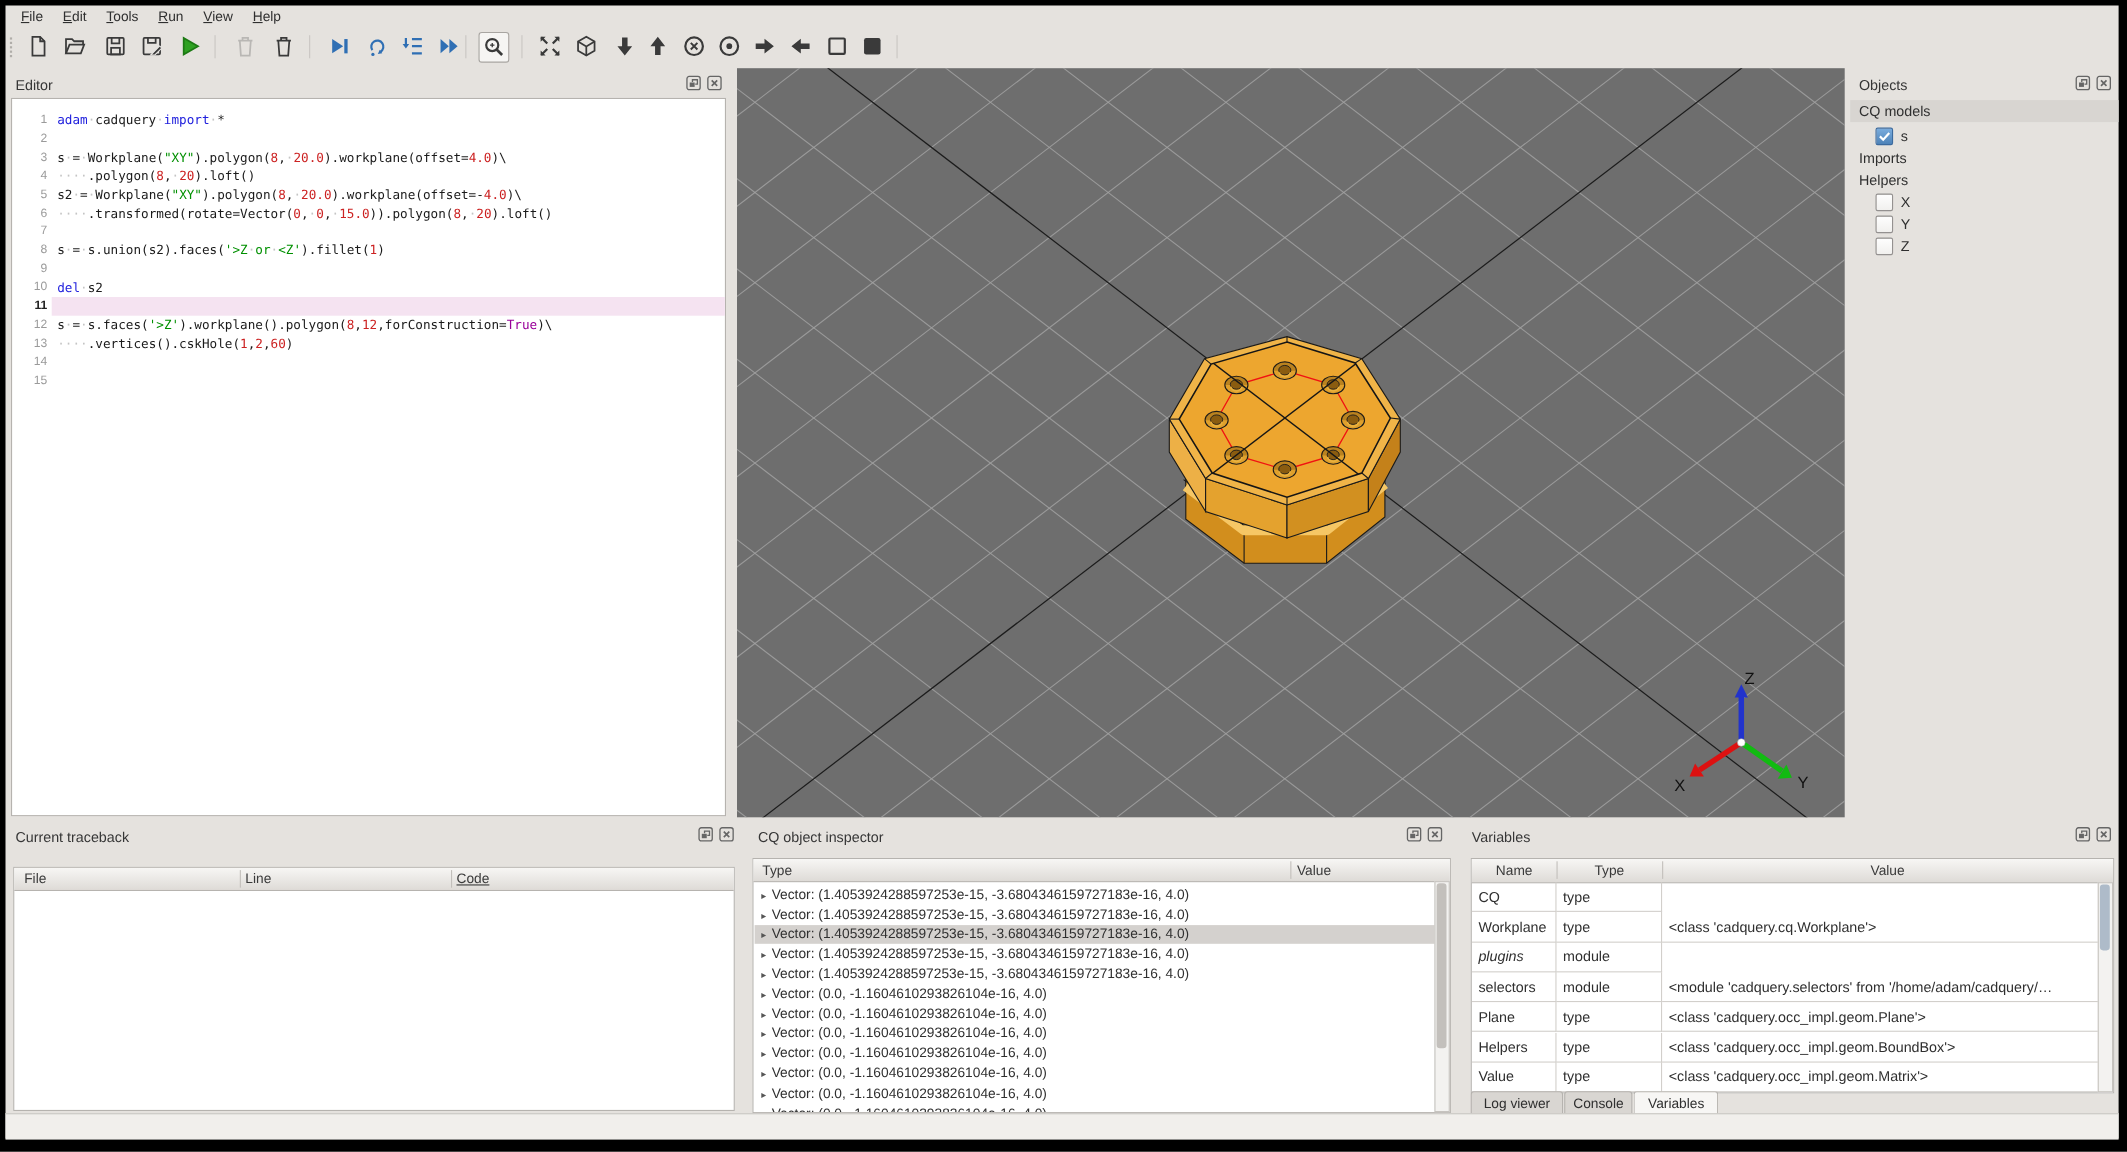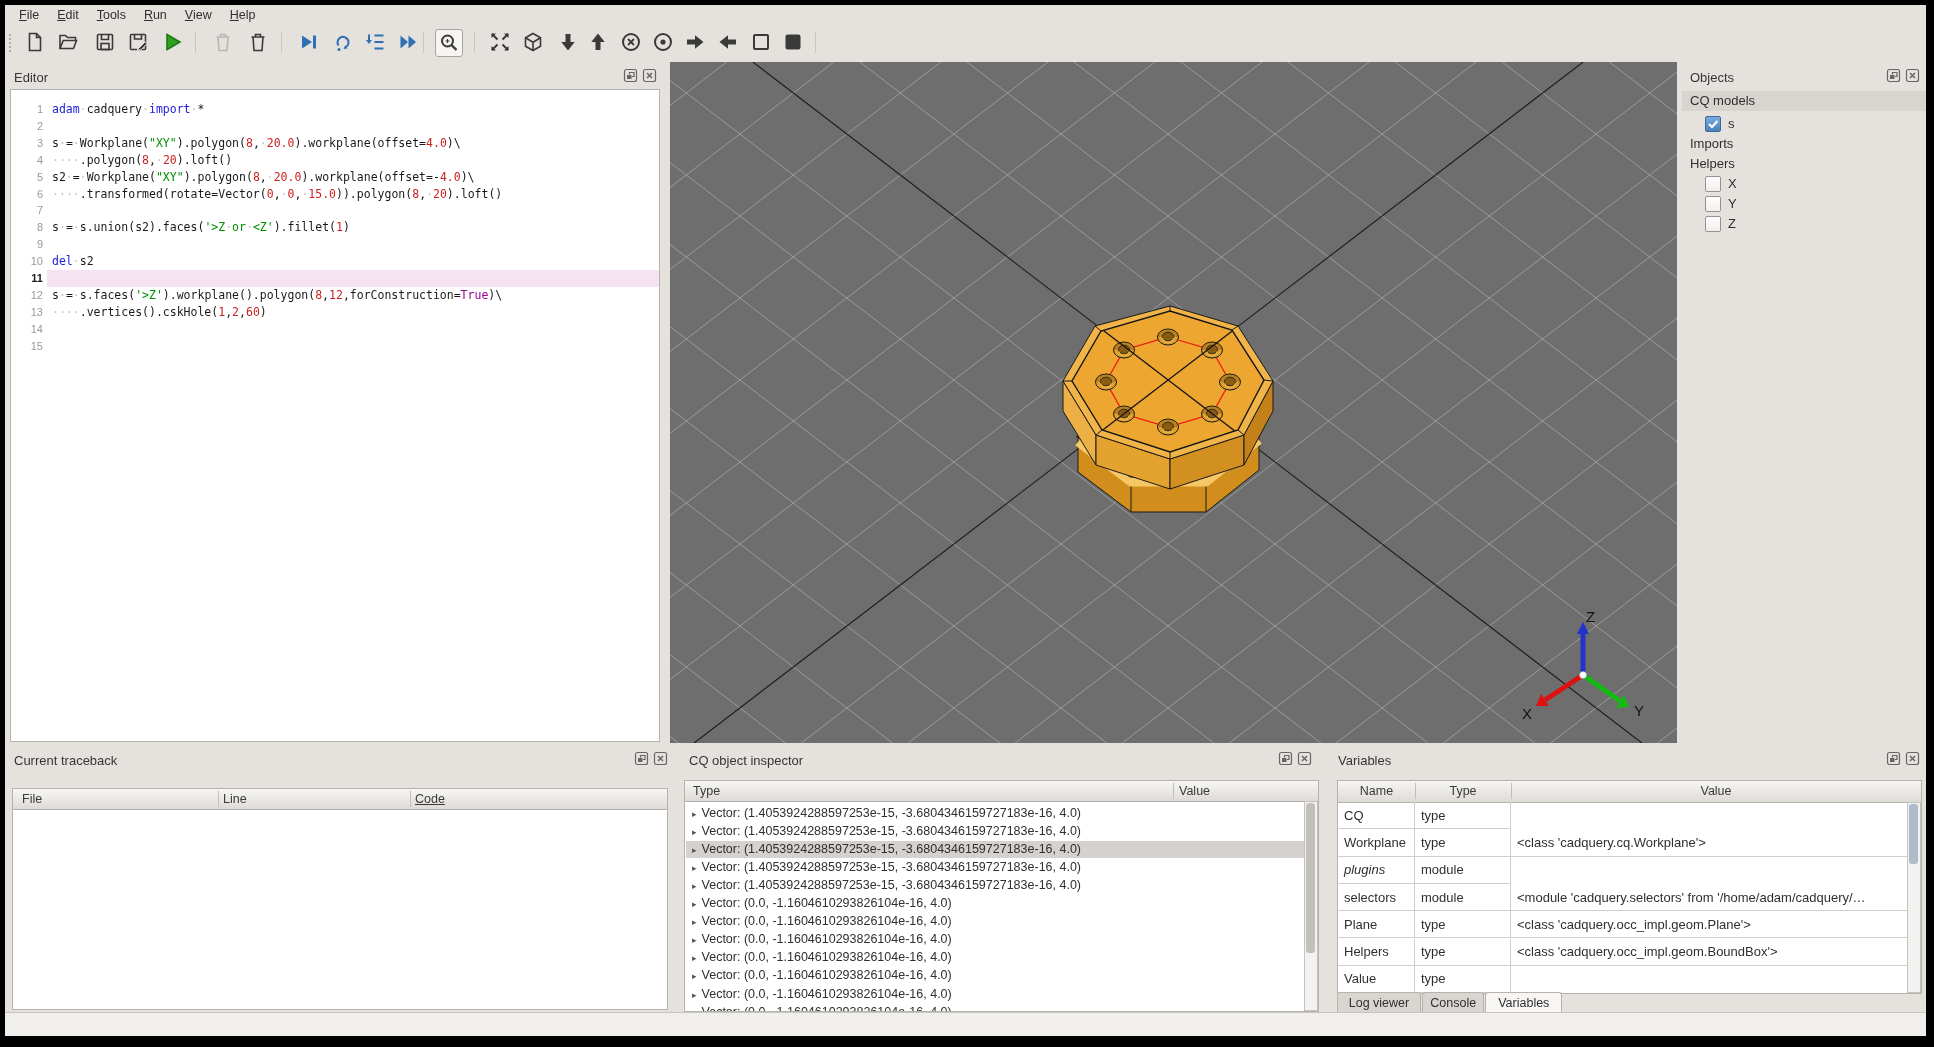--- a/index.html
+++ b/index.html
@@ -503,20 +503,21 @@
           <div class="vrow-cell" style="left: 77px; width: 89px; top: 81.9px; height: 26.3px;">module</div>
           <div class="vrow-cell" style="left: 173px; width: 403px; top: 81.9px; height: 26.3px;">&lt;module 'cadquery.selectors' from '/home/adam/cadquery/…</div>
           <div class="vrow-cell" style="left: 0px; width: 70px; top: 109.2px; height: 26.3px;">Plane</div>
           <div class="vrow-cell" style="left: 77px; width: 89px; top: 109.2px; height: 26.3px;">type</div>
           <div class="vrow-cell" style="left: 173px; width: 403px; top: 109.2px; height: 26.3px;">&lt;class 'cadquery.occ_impl.geom.Plane'&gt;</div>
           <div class="vrow-cell" style="left: 0px; width: 70px; top: 136.5px; height: 26.3px;">Helpers</div>
           <div class="vrow-cell" style="left: 77px; width: 89px; top: 136.5px; height: 26.3px;">type</div>
           <div class="vrow-cell" style="left: 173px; width: 403px; top: 136.5px; height: 26.3px;">&lt;class 'cadquery.occ_impl.geom.BoundBox'&gt;</div>
           <div class="vrow-cell" style="left: 0px; width: 70px; top: 163.8px; height: 26.3px;">Value</div>
           <div class="vrow-cell" style="left: 77px; width: 89px; top: 163.8px; height: 26.3px;">type</div>
+          <div class="vrow-cell" style="left: 173px; width: 403px; top: 163.8px; height: 26.3px;">&lt;class 'cadquery.occ_impl.geom.Matrix'&gt;</div>
         </div>
       <div class="scroll" style="right:0;top:21px;width:12px;bottom:0">
           <div class="thumb" style="top:1px;width:9px;height:60px;background:#aebbc9"></div>
         </div>
     </div>
     <div id="var-tabs" style="position: absolute; left: 5px; top: 247px; width: 585px; height: 23px;">
         <div class="tab" style="left: 0px; width: 82px;">Log viewer</div>
         <div class="tab" style="left: 85px; width: 60.4px;">Console</div>
         <div class="tab active" style="left: 148.4px; width: 74.8px;">Variables</div>
       </div>

